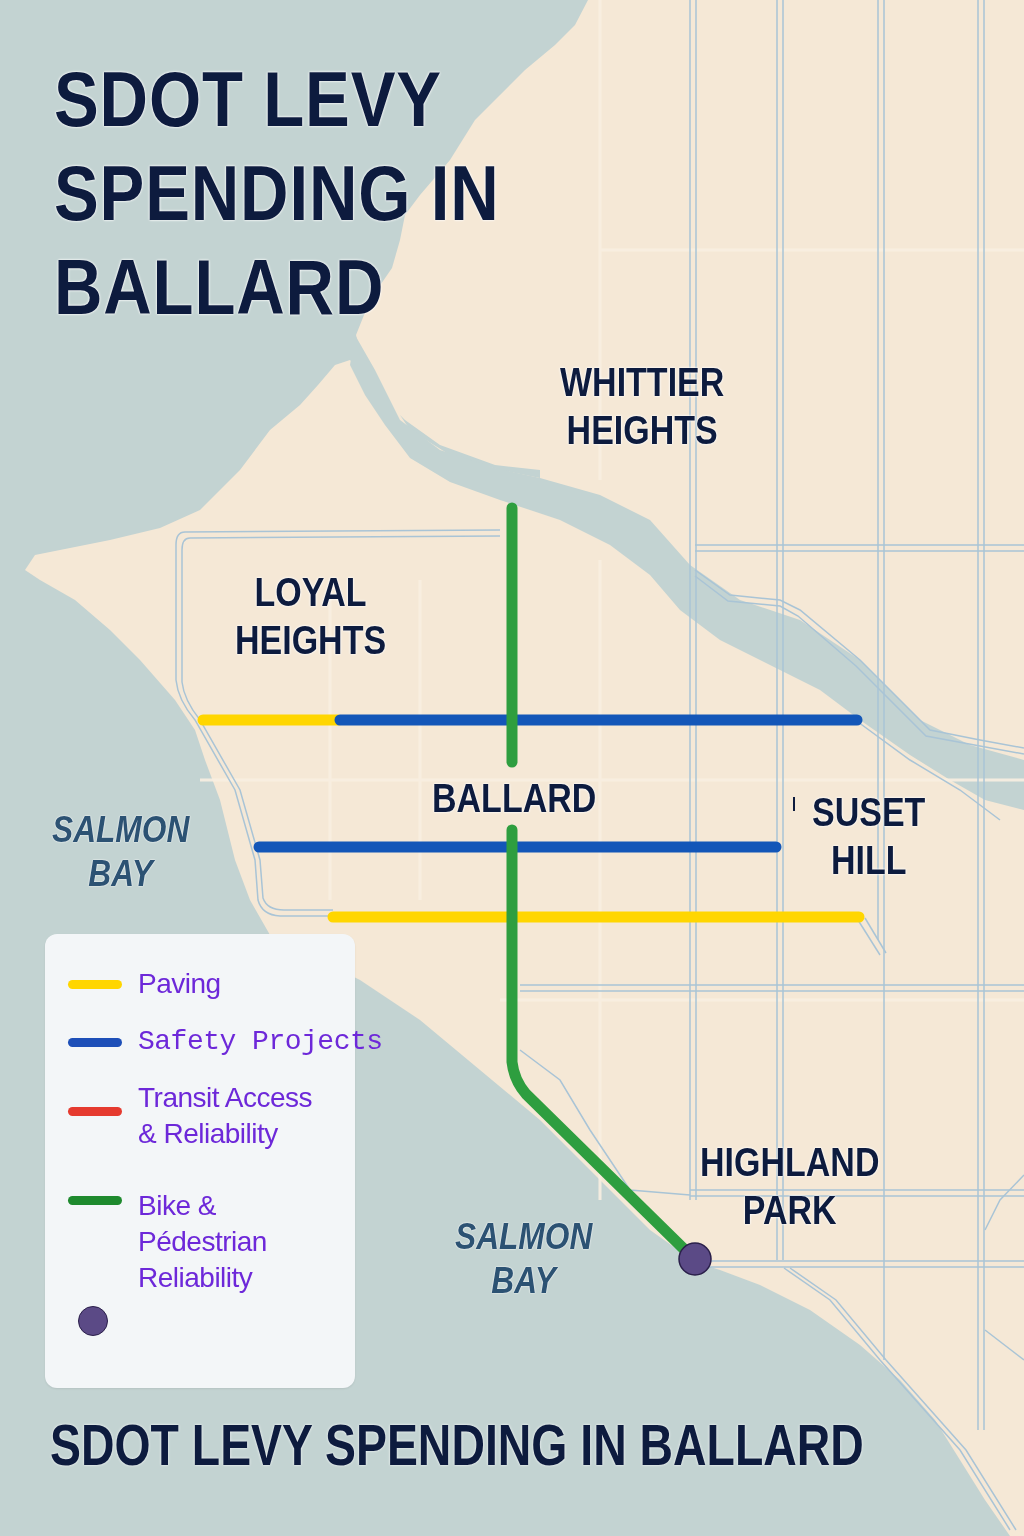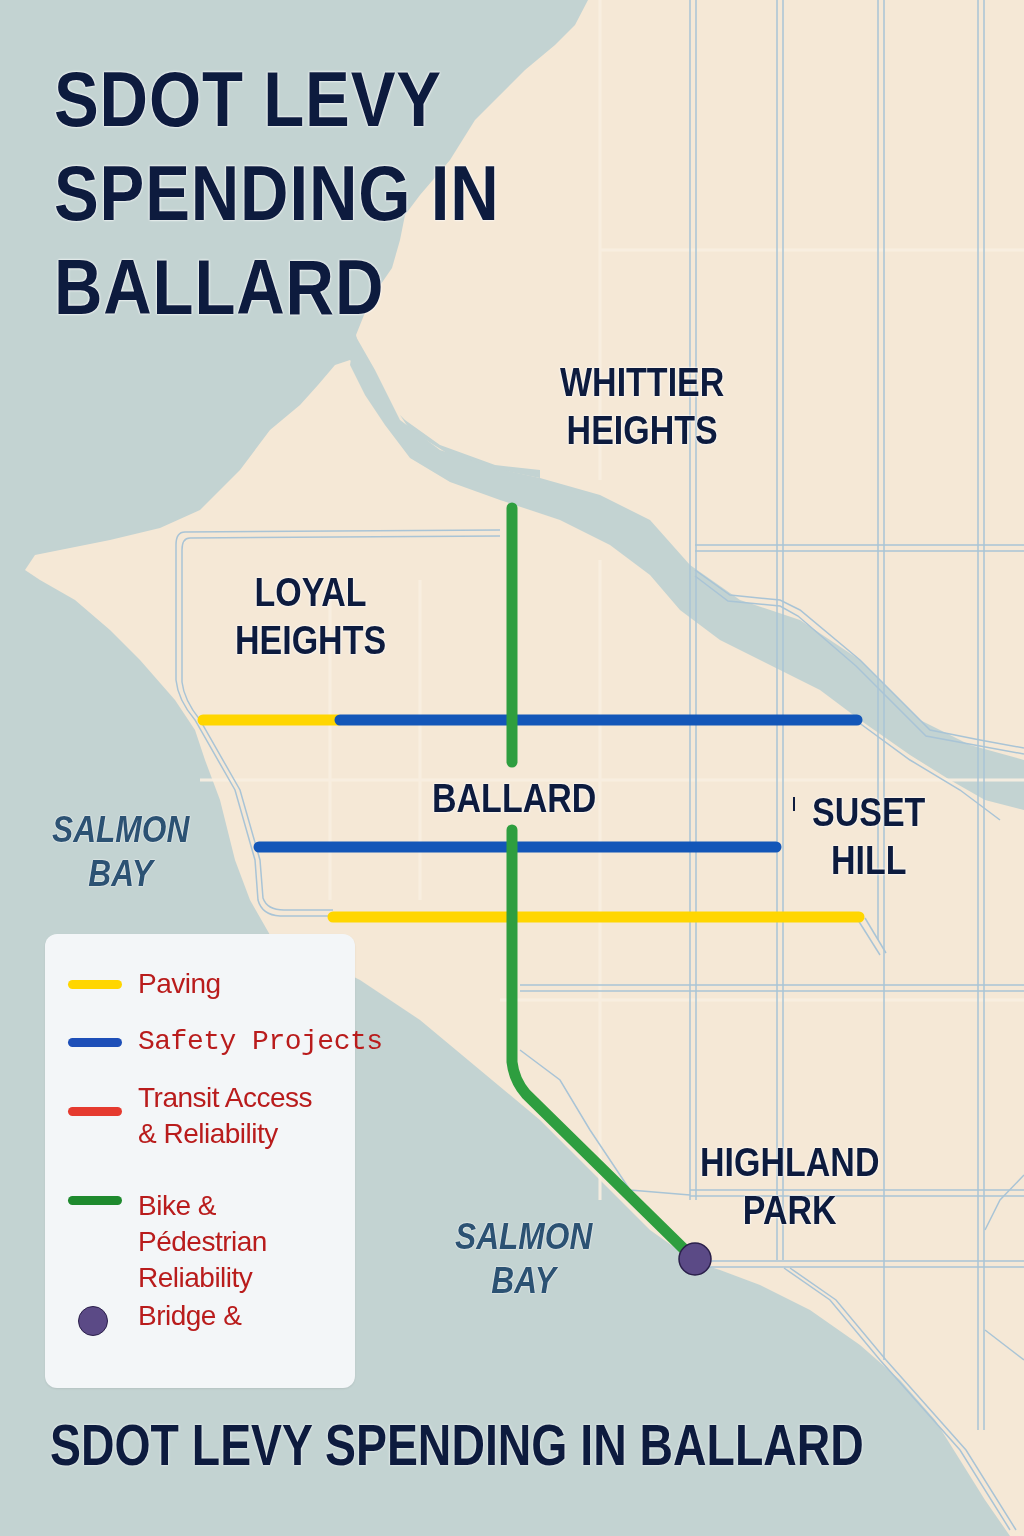--- a/index.html
+++ b/index.html
@@ -36,21 +36,21 @@
   .water span { display:block; }
   .legend {
     position:absolute; left:45px; top:934px; width:310px; height:454px;
     background:#f3f6f8; border-radius:12px; box-sizing:border-box;
     box-shadow:0 1px 2px rgba(0,0,0,0.08);
   }
   .legend-item { position:absolute; left:0; width:310px; }
   .legend-swatch { position:absolute; left:23px; width:54px; height:9px; border-radius:5px; }
   .legend-dot { position:absolute; left:33px; width:30px; height:30px; border-radius:50%; border:1px solid #2a1f4a; box-sizing:border-box; }
   .legend-label {
-    position:absolute; left:93px; font-size:28px; line-height:36px; color:#b91c1c;
+    position:absolute; left:93px; font-size:28px; line-height:36px; color:#6d28d9;
     font-family:"Liberation Sans", sans-serif; white-space:nowrap; letter-spacing:-0.5px;
   }
   .legend-label span { display:block; }
   .tick { position:absolute; left:793px; top:797px; width:2px; height:14px; background:#0d1b3e; }
 </style>
 </head>
 <body>
 
 <svg id="map" viewBox="0 0 1024 1536" xmlns="http://www.w3.org/2000/svg">
 
@@ -193,18 +193,17 @@
     <div class="legend-swatch" style="top:24px; background:#1e8a2e;"></div>
     <div class="legend-label" style="top:16px;">
       <span>Bike &amp;</span>
       <span>Pédestrian</span>
       <span>Reliability</span>
     </div>
   </div>
   <div class="legend-item" style="top:366px;">
     <div class="legend-dot" style="top:6px; background:#5b4a86;"></div>
     <div class="legend-label" style="top:-2px;">
-      <span>Bridge &amp;</span>
     </div>
   </div>
 </div>
 
 <h2 class="title-bottom">SDOT LEVY SPENDING IN BALLARD</h2>
 
 </body></html>

